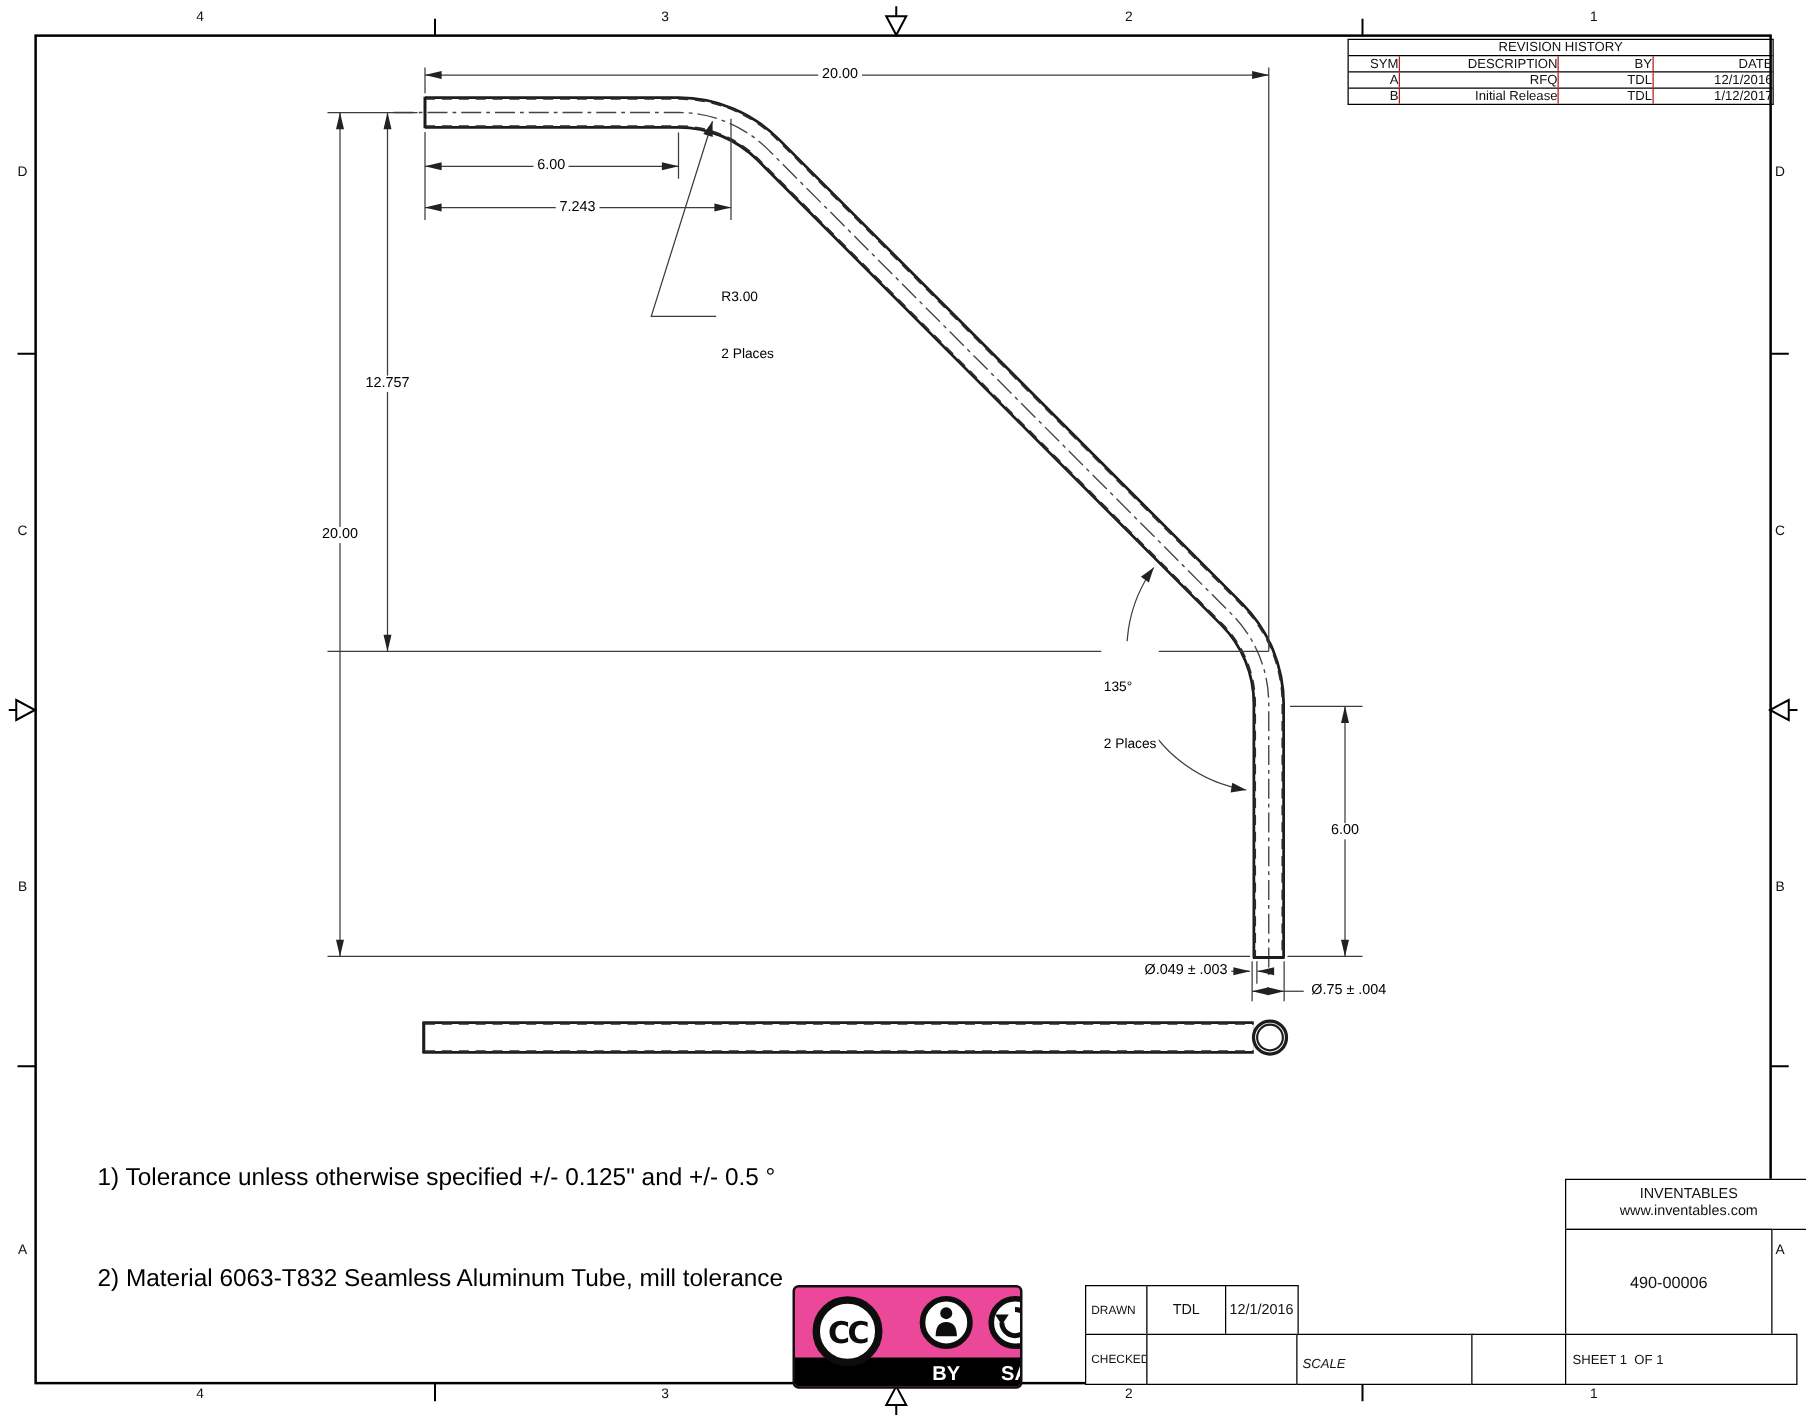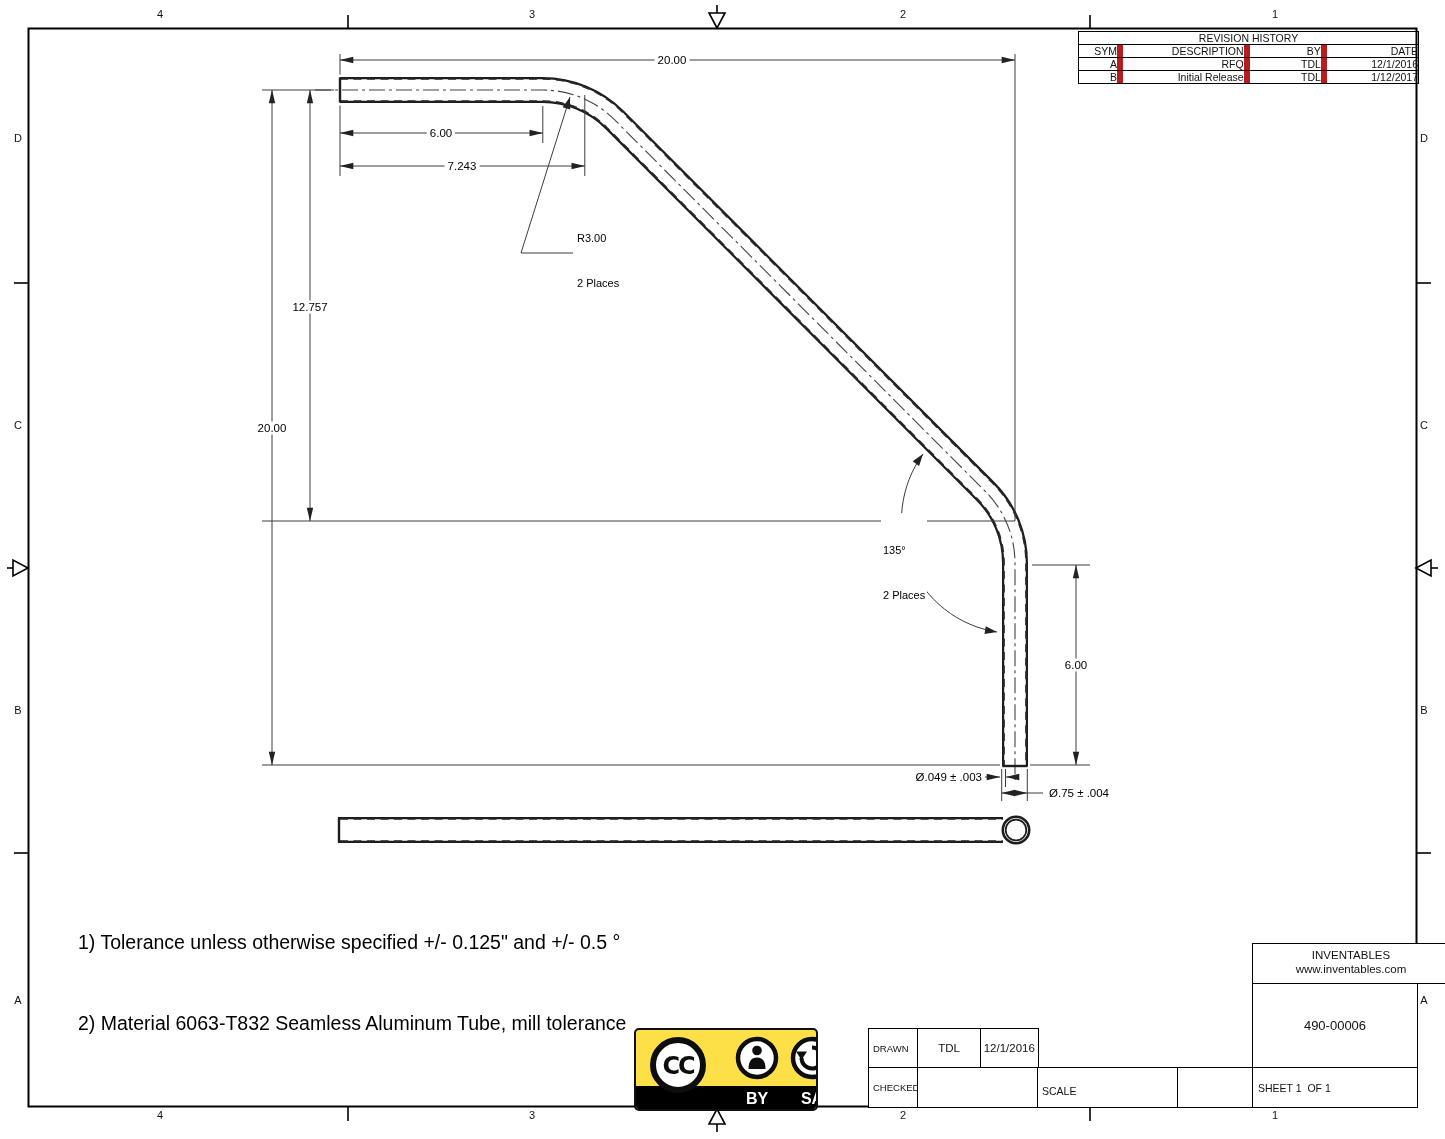--- a/index.html
+++ b/index.html
@@ -11,36 +11,36 @@
           font-size:11.5px;line-height:13px;white-space:pre;color:#000;}
   .dlabel.la{transform:translate(0,-50%);}
   .dlabel.ra{transform:translate(-100%,-50%);}
   .twolines{position:absolute;font-size:11px;line-height:15px;white-space:pre;color:#000;transform:translate(0,-50%);}
   .twolines.bg{background:#fff;padding:0 2px;}
   .zone{position:absolute;font-size:11px;transform:translate(-50%,-50%);color:#111;}
   
   .rev{position:absolute;left:1078px;top:31px;width:339px;border:1px solid #000;font-size:10.5px;line-height:11px;}
   .rev .r{display:flex;height:12px;align-items:center;text-align:right;border-top:1px solid #000;}
   .rev .r:first-child{border-top:none;justify-content:center;}
-  .rev .c{height:12px;line-height:12px;border-left:6px solid #b91c1c;overflow:hidden;}
+  .rev .c{height:12px;line-height:12px;border-left:1px solid #b91c1c;overflow:hidden;}
   .rev .c:first-child{border-left:none;}
   .rev .c0{width:40px;} .rev .c1{width:127px;} .rev .c2{width:75px;} .rev .c3{width:96px;}
   
   .tcell{position:absolute;border:1.5px solid #000;box-sizing:border-box;background:#fff;}
   .tb-small{font-size:9.5px;display:flex;align-items:center;padding-left:4px;}
   .tb-mid{font-size:11.5px;display:flex;align-items:center;justify-content:center;}
   .title-text{width:135px;margin:2px auto 0;font-size:23px;line-height:28px;text-align:center;}
   .company{font-size:11.5px;text-align:center;padding-top:4px;line-height:14px;}
   .partnum{font-size:13px;display:flex;align-items:center;justify-content:center;}
   .sheetinfo{font-size:10.5px;display:flex;align-items:center;padding-left:5px;white-space:pre;}
   .scalecell{font-size:10.5px;display:flex;align-items:flex-end;padding:0 0 10px 4px;}
   
   .notes{position:absolute;left:78px;top:875px;font-size:19.5px;line-height:27px;color:#000;white-space:pre;}
   
-  .cc{position:absolute;left:634px;top:1028px;width:184px;height:83px;background:#fde047;
+  .cc{position:absolute;left:634px;top:1028px;width:184px;height:83px;background:#ec4899;
       border:2px solid #101010;border-radius:5px;box-sizing:border-box;overflow:hidden;}
   .cc .band{position:absolute;left:0;bottom:0;width:100%;height:23px;background:#000;}
 </style>
 </head>
 <body>
 
 <div class="sheet">
 
   <svg class="linework" width="1445" height="1139" viewBox="0 0 1445 1139">
     <defs>
@@ -226,17 +226,17 @@
   <div class="tcell tb-mid" style="left:980px;top:1028px;width:58.5px;height:40.5px;">12/1/2016</div>
   <div class="tcell tb-small" style="left:868px;top:1067px;width:50px;height:41px;">CHECKED</div>
   <div class="tcell tb-mid" style="left:916.5px;top:1067px;width:122px;height:41px;"></div>
 
   <div class="tcell company" style="left:1252px;top:943px;width:198px;height:41px;">
     <div>INVENTABLES</div>
     <div>www.inventables.com</div>
   </div>
   <div class="tcell partnum" style="left:1252px;top:982.5px;width:166px;height:86px;">490-00006</div>
 
-  <div class="tcell scalecell" style="left:1037px;top:1067px;width:141.5px;height:41px;">SCALE</div>
+  <div class="tcell scalecell" style="left:1037px;top:1067px;width:141.5px;height:41px;font-style:italic;">SCALE</div>
   <div class="tcell" style="left:1177px;top:1067px;width:76.5px;height:41px;"></div>
-  <div class="tcell sheetinfo" style="left:1252px;top:1067px;width:166px;height:41px;">SHEET 1  OF 1</div>
+  <div class="tcell sheetinfo" style="left:1252px;top:1067px;width:186px;height:41px;">SHEET 1  OF 1</div>
 
 </div>
 
 </body></html>

